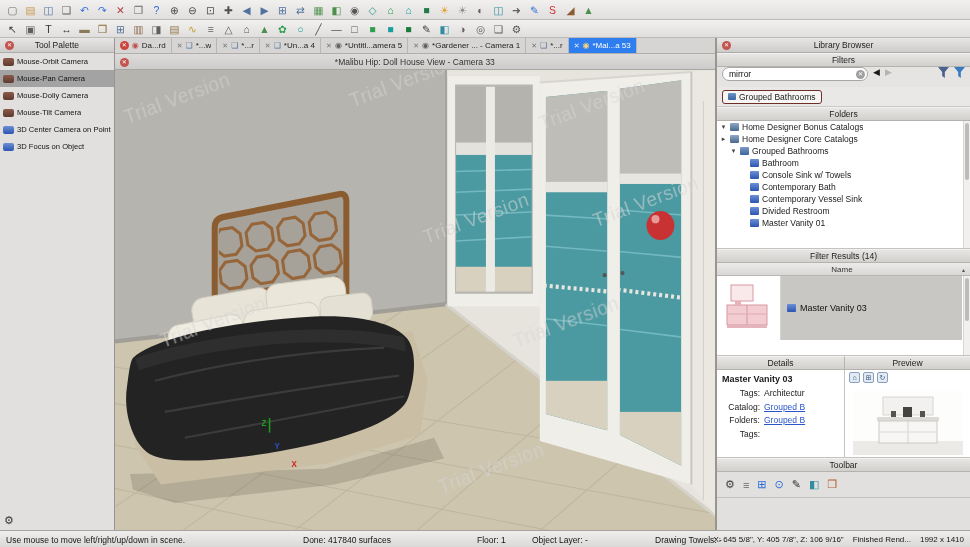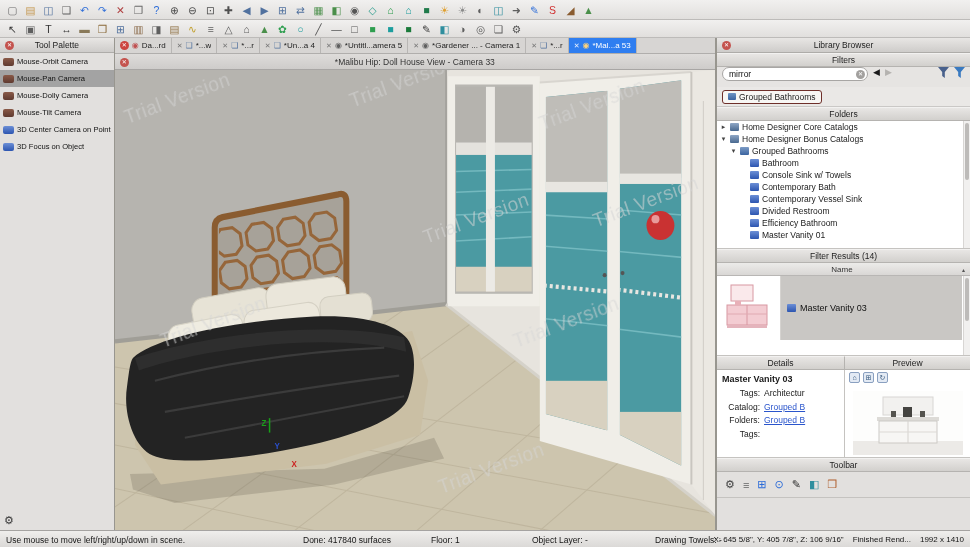--- a/index.html
+++ b/index.html
@@ -91,21 +91,21 @@
 .pv-ic{width:11px;height:11px;border:1px solid #8aa0c0;background:#e3eaf4;color:#33557a;font-size:7px;display:flex;align-items:center;justify-content:center;border-radius:2px}
 .preview svg.render{position:absolute;bottom:2px;left:50%;transform:translateX(-50%)}
 .lib-toolbar{flex:0 0 26px;display:flex;align-items:center;gap:8px;padding:0 8px;background:#e2e0de;border-bottom:1px solid #c5c3c0}
 .lt-ic{font-size:11px}
 .lib-filler{flex:1;background:#e2e0de}
 
 .statusbar{flex:0 0 17px;background:linear-gradient(#efeeec,#dbd9d7);border-top:1px solid #a5a3a1;position:relative;font-size:8.5px;color:#141414}
 .sb{position:absolute;top:3.5px;white-space:nowrap}
 .sb.hint{left:6px}
 .sb.done{left:303px}
-.sb.floor{left:431px}
+.sb.floor{left:477px}
 .sb.obj{left:532px}
 .sb.grp{left:655px}
 .sb.right{right:6px;display:flex;gap:9px;font-size:8px;top:4px}
 </style>
 </head>
 <body>
 
 <div class="app">
 
 
@@ -456,28 +456,28 @@
           <span class="chip-ic"></span>
           <span>Grouped Bathrooms</span>
         </span>
       </div>
 
       <div class="lib-sec">Folders</div>
 
       <div class="tree">
         <div id="tree-rows">
             <div class="tree-row" style="padding-left: 3px;">
+              <span class="tree-arrow">▾</span>
+              <span class="ti ti-catalog"></span>
+              <span class="tree-label">Home Designer Bonus Catalogs</span>
+            </div>
+            <div class="tree-row" style="padding-left: 3px;">
               <span class="tree-arrow">▸</span>
               <span class="ti ti-catalog"></span>
               <span class="tree-label">Home Designer Core Catalogs</span>
-            </div>
-            <div class="tree-row" style="padding-left: 3px;">
-              <span class="tree-arrow">▾</span>
-              <span class="ti ti-catalog"></span>
-              <span class="tree-label">Home Designer Bonus Catalogs</span>
             </div>
             <div class="tree-row" style="padding-left: 13px;">
               <span class="tree-arrow">▾</span>
               <span class="ti ti-folder"></span>
               <span class="tree-label">Grouped Bathrooms</span>
             </div>
             <div class="tree-row" style="padding-left: 23px;">
               <span class="tree-arrow"></span>
               <span class="ti ti-item"></span>
               <span class="tree-label">Bathroom</span>
@@ -494,25 +494,20 @@
             </div>
             <div class="tree-row" style="padding-left: 23px;">
               <span class="tree-arrow"></span>
               <span class="ti ti-item"></span>
               <span class="tree-label">Contemporary Vessel Sink</span>
             </div>
             <div class="tree-row" style="padding-left: 23px;">
               <span class="tree-arrow"></span>
               <span class="ti ti-item"></span>
               <span class="tree-label">Divided Restroom</span>
-            </div>
-            <div class="tree-row" style="padding-left: 23px;">
-              <span class="tree-arrow"></span>
-              <span class="ti ti-item"></span>
-              <span class="tree-label">Efficiency Bathroom</span>
             </div>
             <div class="tree-row" style="padding-left: 23px;">
               <span class="tree-arrow"></span>
               <span class="ti ti-item"></span>
               <span class="tree-label">Master Vanity 01</span>
             </div>
           </div>
         <div class="vscroll">
             <div class="vthumb" style="top:2px;height:45%"></div>
           </div>

